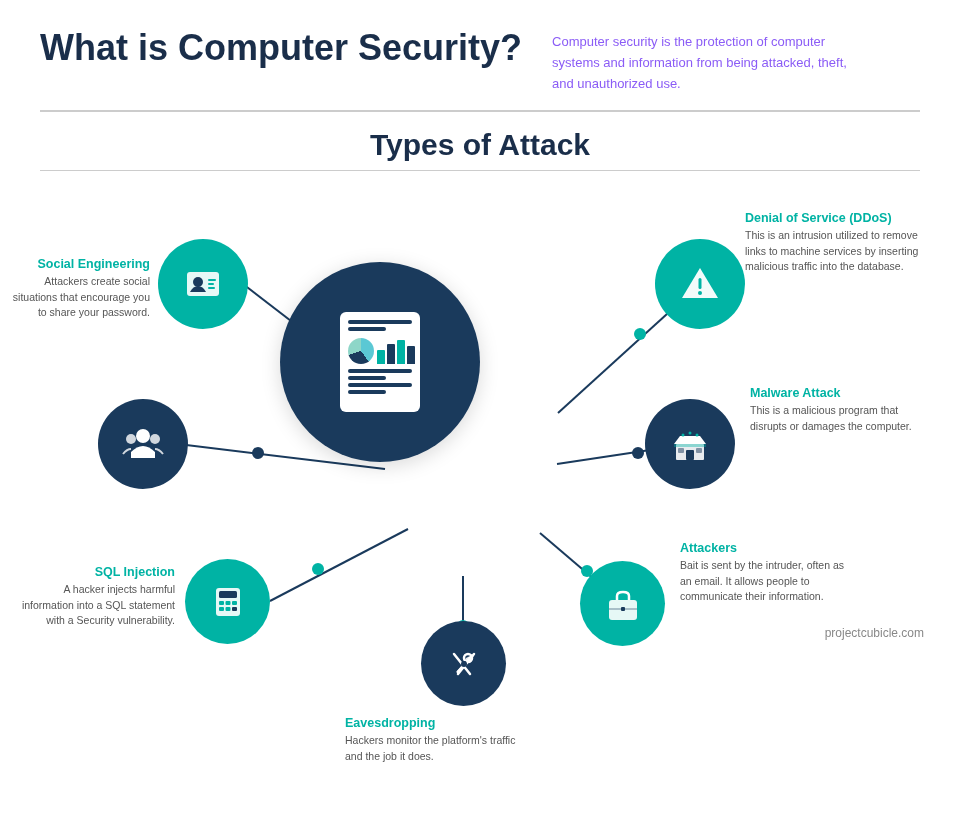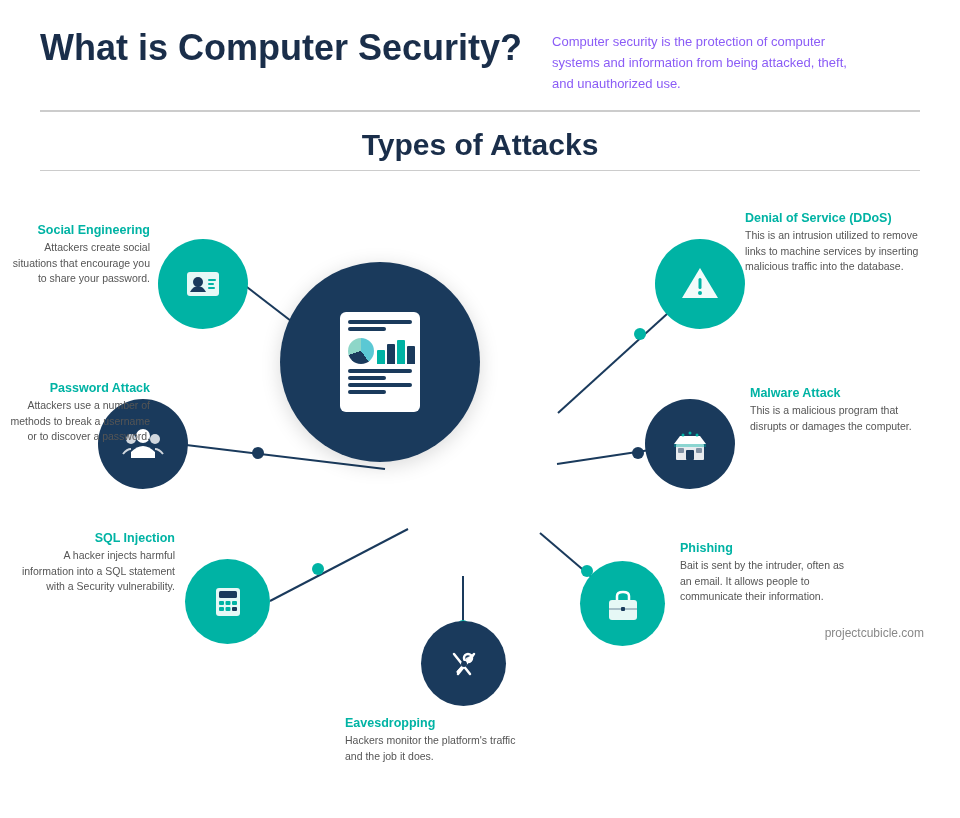--- a/index.html
+++ b/index.html
@@ -137,21 +137,21 @@
       font-size: 12.5px;
       font-weight: bold;
       color: #00b3a4;
       margin-bottom: 3px;
     }
     .label-desc {
       font-size: 10.5px;
       color: #555;
       line-height: 1.45;
     }
-    .label-left { text-align: right; }
+    .label-left { text-align: right; margin-top: 34px; }
     .label-right { text-align: left; }
     .label-center { text-align: left; }
 
     
     .lbl-social { top: 52px; left: 10px; width: 140px; }
     .lbl-password { top: 210px; left: 0px; width: 150px; }
     .lbl-sql { top: 360px; left: 20px; width: 155px; }
     .lbl-eaves { top: 545px; left: 345px; width: 175px; }
     .lbl-phishing { top: 370px; left: 680px; width: 170px; }
     .lbl-malware { top: 215px; left: 750px; width: 170px; }
@@ -215,21 +215,21 @@
 
 <div class="page">
 
   <div class="header">
     <div class="header-title">What is Computer Security?</div>
     <div class="header-desc">Computer security is the protection of computer systems and information from being attacked, theft, and unauthorized use.</div>
   </div>
 
   <div class="divider"></div>
 
-  <div class="section-title">Types of Attacks</div>
+  <div class="section-title">Types of Attack</div>
 
   <div class="divider2"></div>
 
   <div class="diagram-area">
 
     <svg class="lines-svg" viewBox="0 0 960 590" xmlns="http://www.w3.org/2000/svg">
 
       <line x1="243" y1="113" x2="408" y2="240" stroke="#1a3a5c" stroke-width="2"></line>
 
       <circle cx="303" cy="153" r="6" fill="#00b3a4"></circle>
@@ -358,37 +358,33 @@
         <rect x="20.5" y="16" width="3" height="11" rx="1.5" fill="#00b3a4"></rect>
         <circle cx="22" cy="31" r="2" fill="#00b3a4"></circle>
       </svg>
     </div>
 
     <div class="label label-left lbl-social">
       <div class="label-title">Social Engineering</div>
       <div class="label-desc">Attackers create social situations that encourage you to share your password.</div>
     </div>
 
-    <div class="label label-left lbl-password">
-      <div class="label-title">Password Attack</div>
-      <div class="label-desc">Attackers use a number of methods to break a username or to discover a password.</div>
-    </div>
 
     <div class="label label-left lbl-sql">
       <div class="label-title">SQL Injection</div>
       <div class="label-desc">A hacker injects harmful information into a SQL statement with a Security vulnerability.</div>
     </div>
 
     <div class="label label-center lbl-eaves">
       <div class="label-title">Eavesdropping</div>
       <div class="label-desc">Hackers monitor the platform's traffic and the job it does.</div>
     </div>
 
     <div class="label label-right lbl-phishing">
-      <div class="label-title">Phishing</div>
+      <div class="label-title">Attackers</div>
       <div class="label-desc">Bait is sent by the intruder, often as an email. It allows people to communicate their information.</div>
     </div>
 
     <div class="label label-right lbl-malware">
       <div class="label-title">Malware Attack</div>
       <div class="label-desc">This is a malicious program that disrupts or damages the computer.</div>
     </div>
 
     <div class="label label-right lbl-ddos">
       <div class="label-title">Denial of Service (DDoS)</div>

